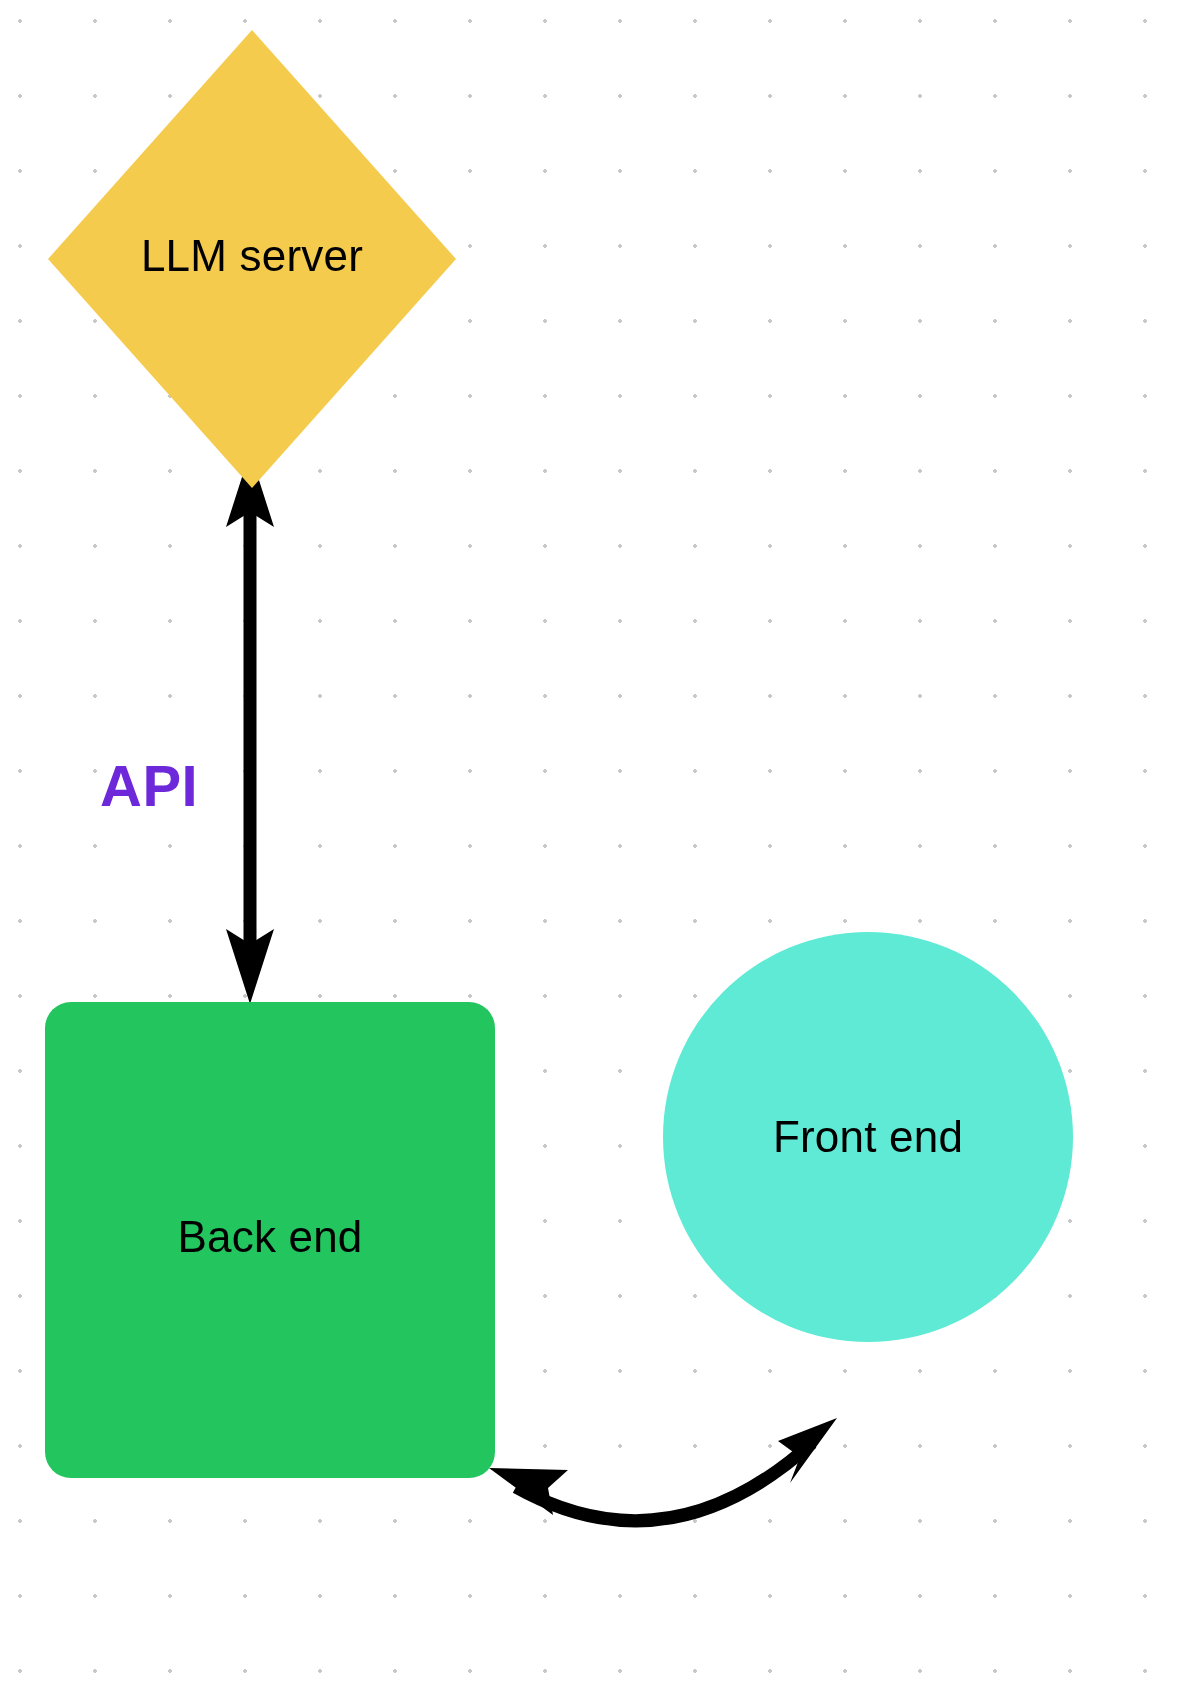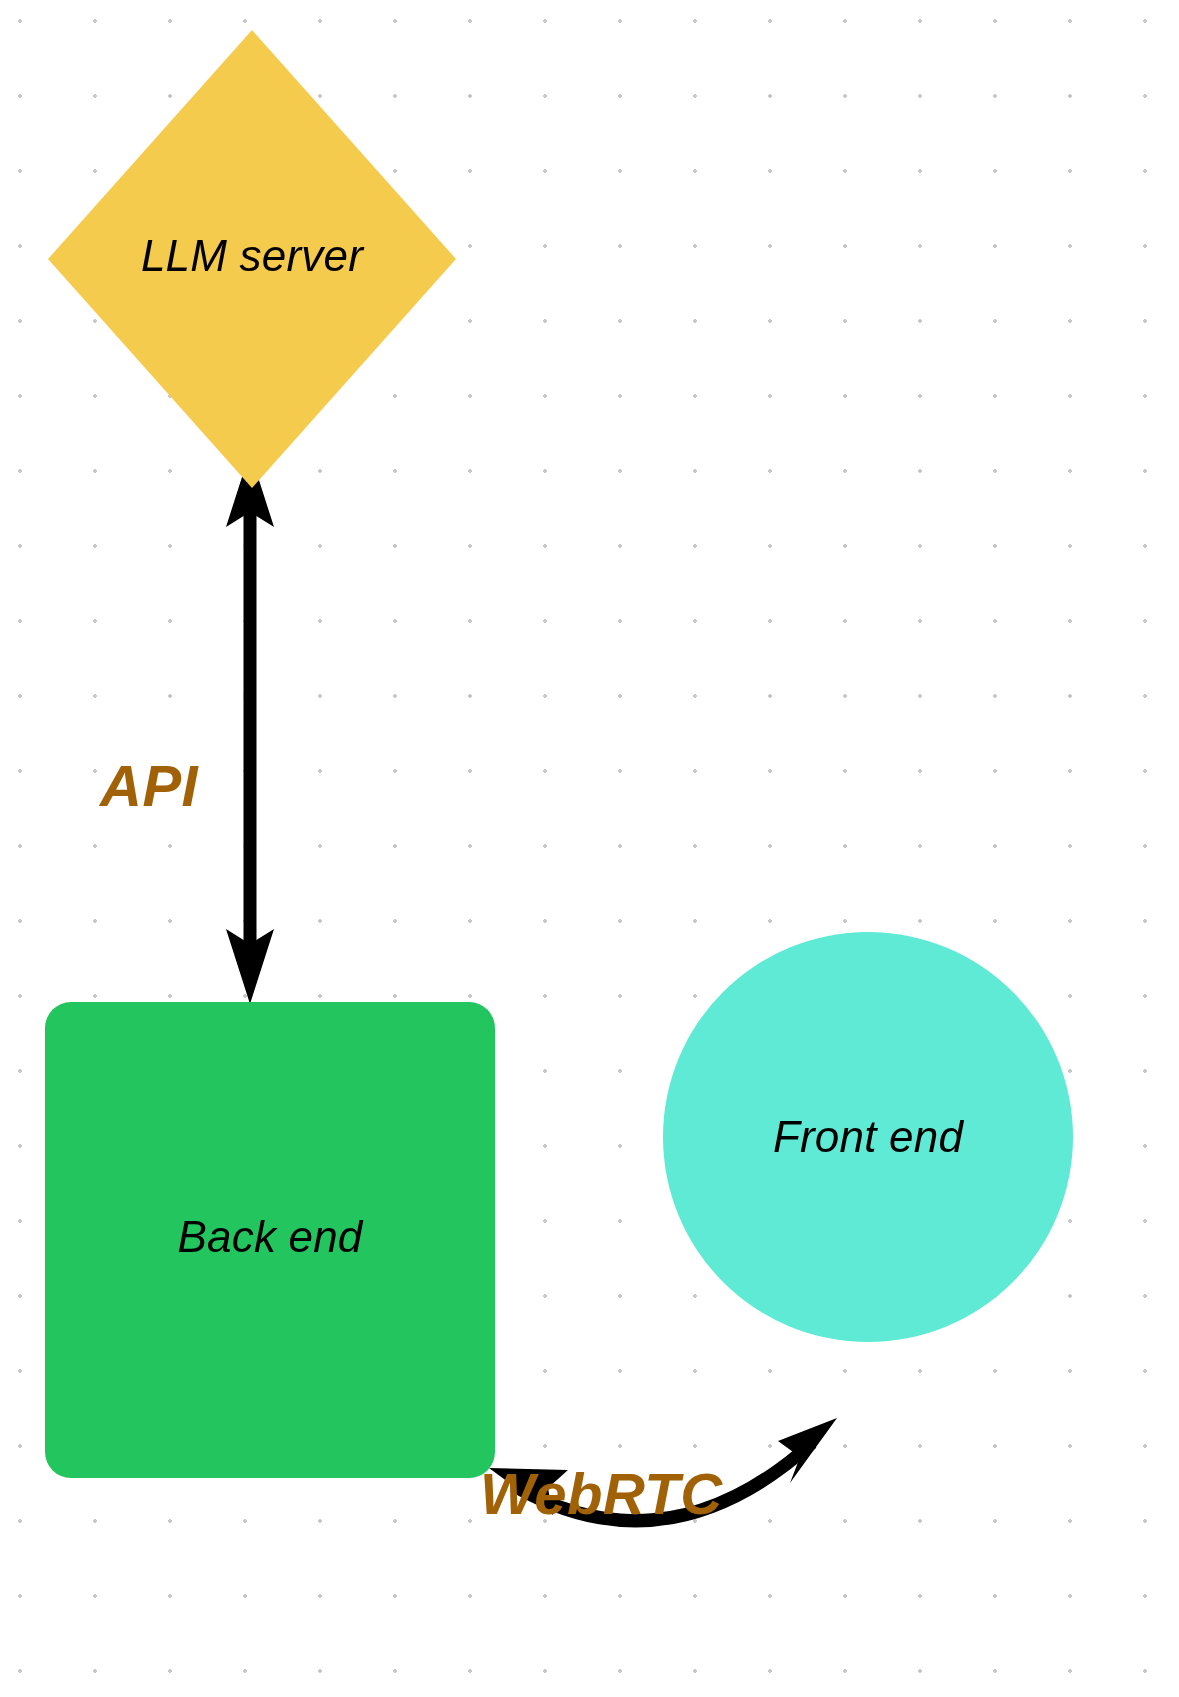--- a/index.html
+++ b/index.html
@@ -10,21 +10,20 @@
   }
   body {
     font-family: "Liberation Sans", "DejaVu Sans", sans-serif;
   }
   #canvas {
     position: relative;
     width: 1167px;
     height: 1697px;
     background-color: #ffffff;
     overflow: hidden;
-    font-style: italic;
   }
   
   #dot-grid {
     position: absolute;
     inset: 0;
     background-image: radial-gradient(circle at 2px 2px, #c8c8c8 1.9px, rgba(0,0,0,0) 2.1px);
     background-size: 75px 75px;
     background-position: 18px 19px;
     pointer-events: none;
   }
@@ -94,21 +93,21 @@
     left: 0;
     top: 0;
     width: 1179px;
     height: 1697px;
     overflow: visible;
   }
 
   
   .edge-label {
     position: absolute;
-    color: #a16207;
+    color: #6d28d9;
     font-weight: bold;
     white-space: nowrap;
   }
   #api-label {
     left: 100px;
     top: 752px;
     font-size: 58px;
     letter-spacing: 0.5px;
   }
   #webrtc-label {
@@ -152,15 +151,14 @@
   <div class="shape" id="backend-node">
     <span class="shape-label">Back end</span>
   </div>
 
   <div class="shape" id="frontend-node">
     <span class="shape-label">Front end</span>
   </div>
 
   <div class="edge-label" id="api-label">API</div>
 
-  <div class="edge-label" id="webrtc-label">WebRTC</div>
 
 </div>
 
 </body></html>

